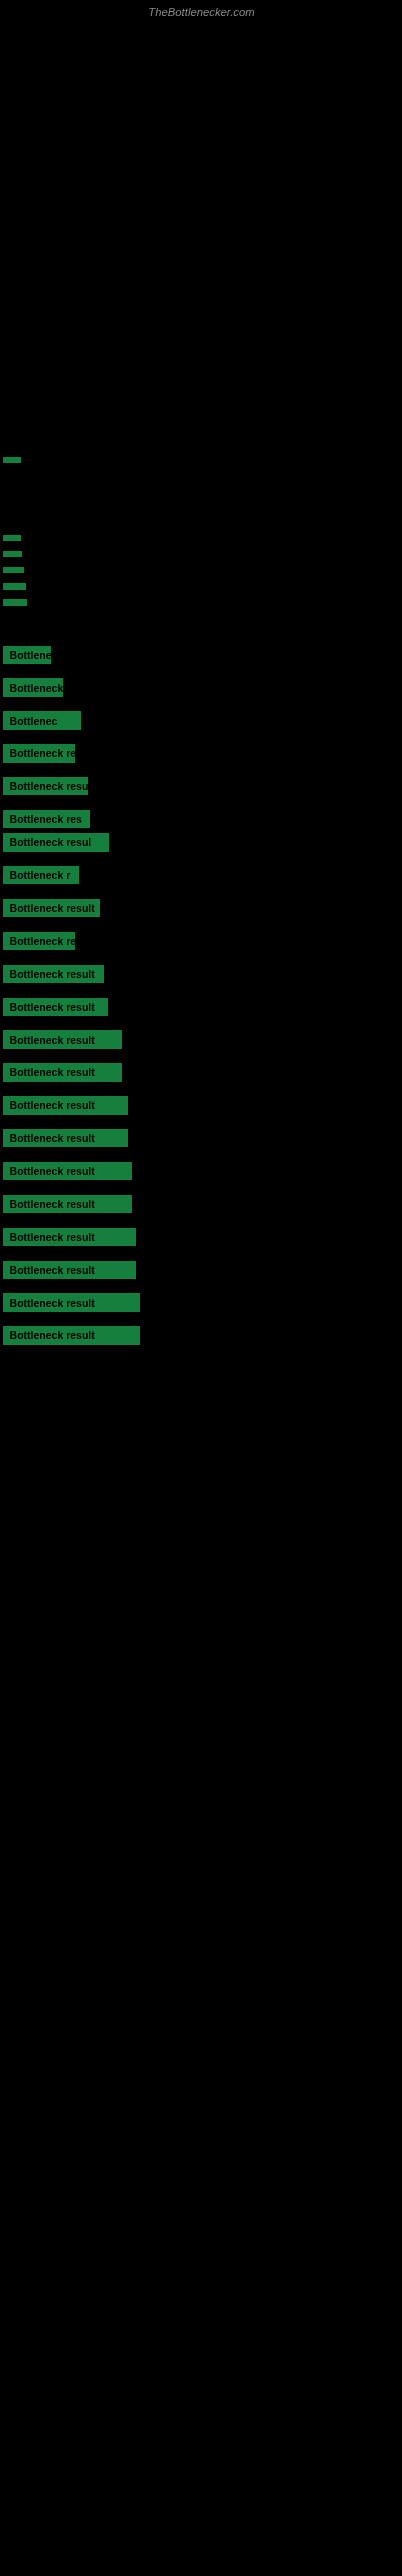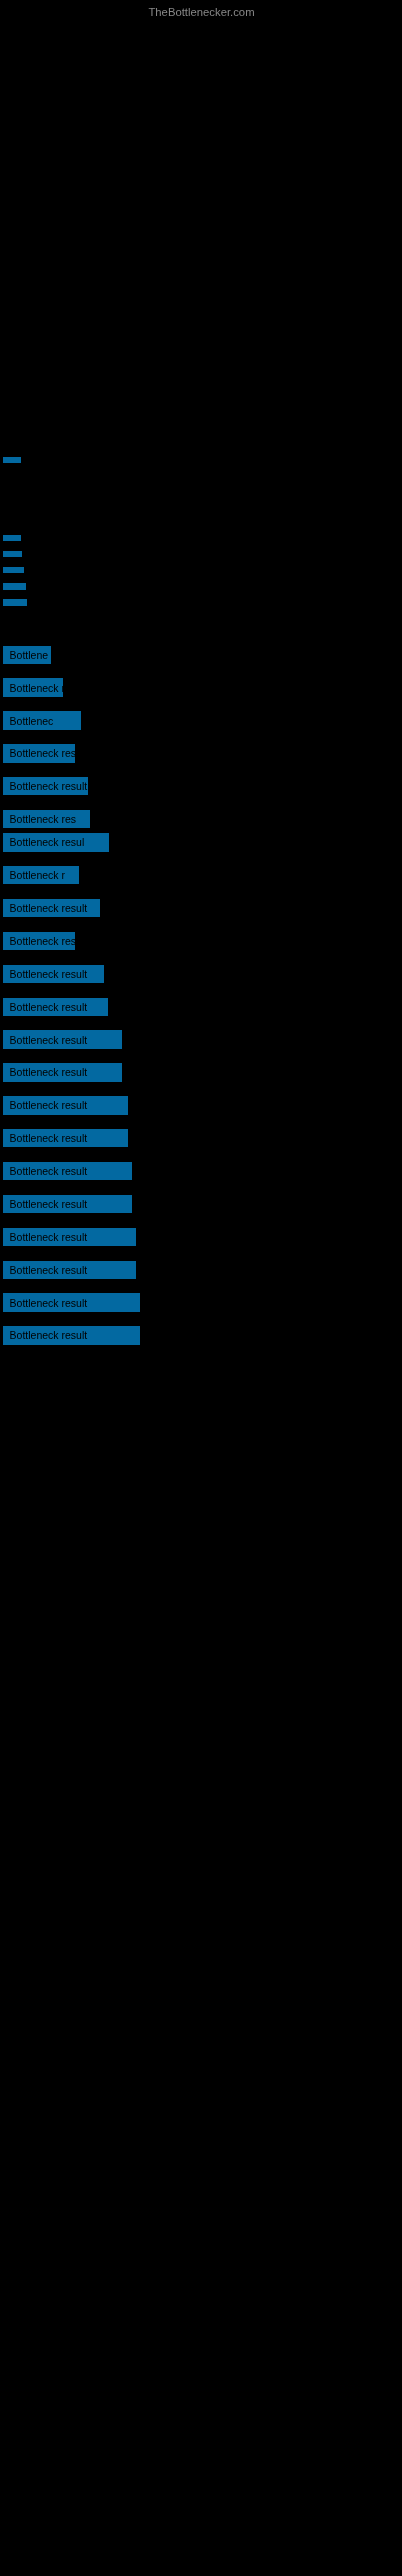--- a/index.html
+++ b/index.html
@@ -16,27 +16,28 @@
       position: relative;
       overflow-x: hidden;
     }
 
     .site-title {
       color: #888888;
       font-size: 11.3px;
       text-align: center;
       padding-top: 6.4px;
       padding-bottom: 3.2px;
+      font-style: italic;
     }
 
     .bottleneck-bar {
-      background-color: #0369a1;
+      background-color: #15803d;
       color: #000000;
       font-size: 10.5px;
-      font-weight: normal;
+      font-weight: bold;
       padding: 3.2px 6.4px;
       margin: 4.8px 0;
       white-space: nowrap;
       overflow: hidden;
       display: flex;
       align-items: center;
     }
 
     .bars-container {
       padding: 0 3.2px;

